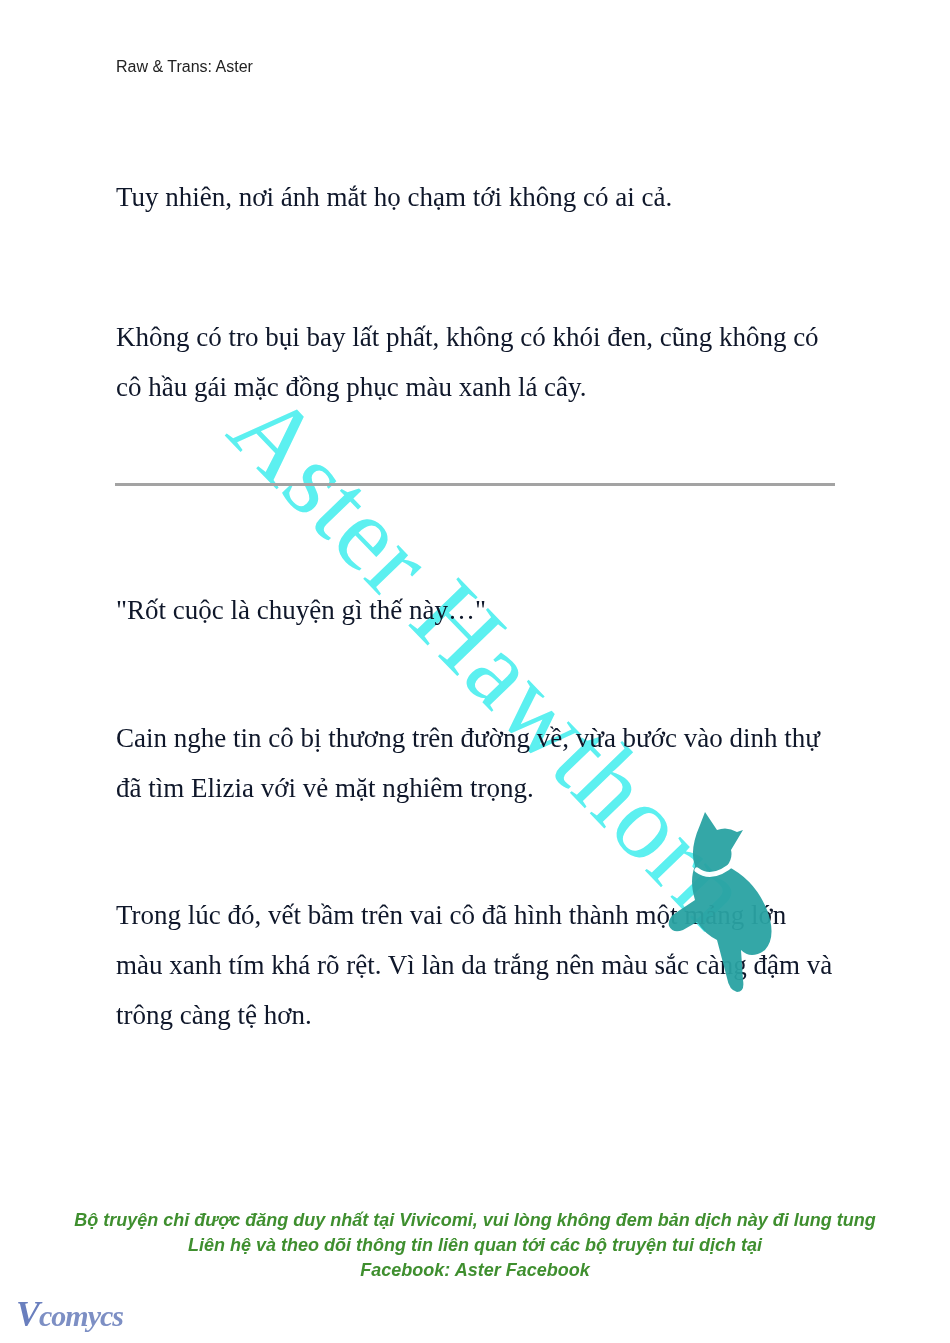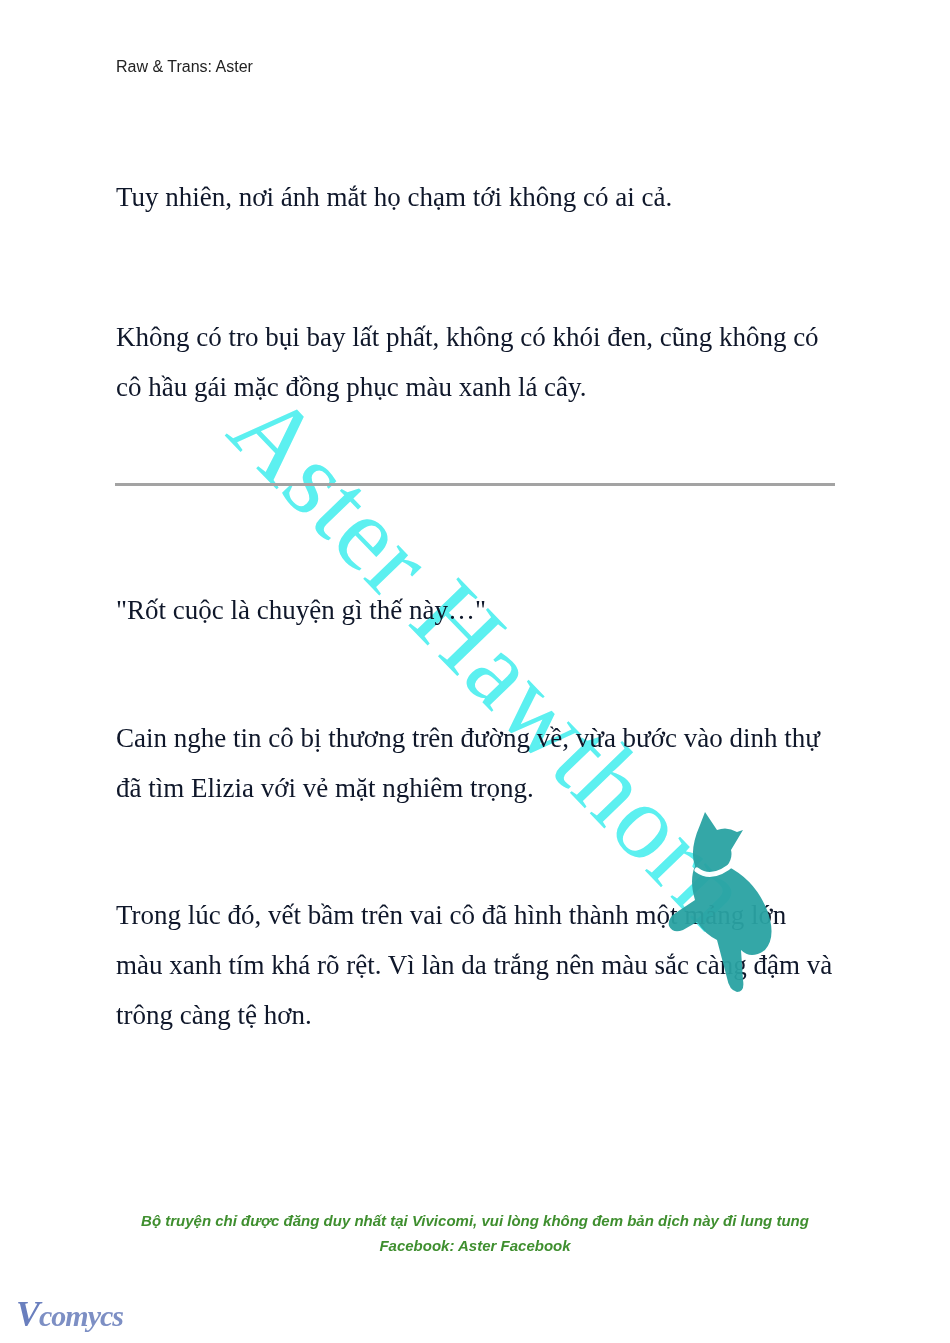--- a/index.html
+++ b/index.html
@@ -72,21 +72,21 @@
     }
     .footer {
       position: absolute;
       left: 0;
       top: 1208px;
       width: 950px;
       text-align: center;
       font-family: "Liberation Sans", sans-serif;
       font-style: italic;
       font-weight: bold;
-      font-size: 15px;
+      font-size: 18px;
       line-height: 25px;
       color: #3f8f2f;
     }
     .footer div { margin: 0; }
     .logo {
       position: absolute;
       left: 16px;
       top: 1293px;
       font-family: Liberation Serif, serif;
       font-style: italic;
@@ -142,20 +142,21 @@
       Q 18 124 14 116
       Q 12 108 22 102
       L 40 90
       Q 34 70 40 56
       Q 34 40 45 15 Z"></path>
     <path fill="none" stroke="#ffffff" stroke-width="5" stroke-linecap="round" d="M 42 60 Q 58 72 80 52"></path>
   </svg>
 
   <div class="footer">
     <div>Bộ truyện chỉ được đăng duy nhất tại Vivicomi, vui lòng không đem bản dịch này đi lung tung</div>
+    <div>Liên hệ và theo dõi thông tin liên quan tới các bộ truyện tui dịch tại</div>
     <div>Facebook: Aster Facebook</div>
   </div>
 
   <div class="logo">
     <span class="v">V</span><span>comycs</span>
   </div>
 
 </div>
 
 </body></html>

